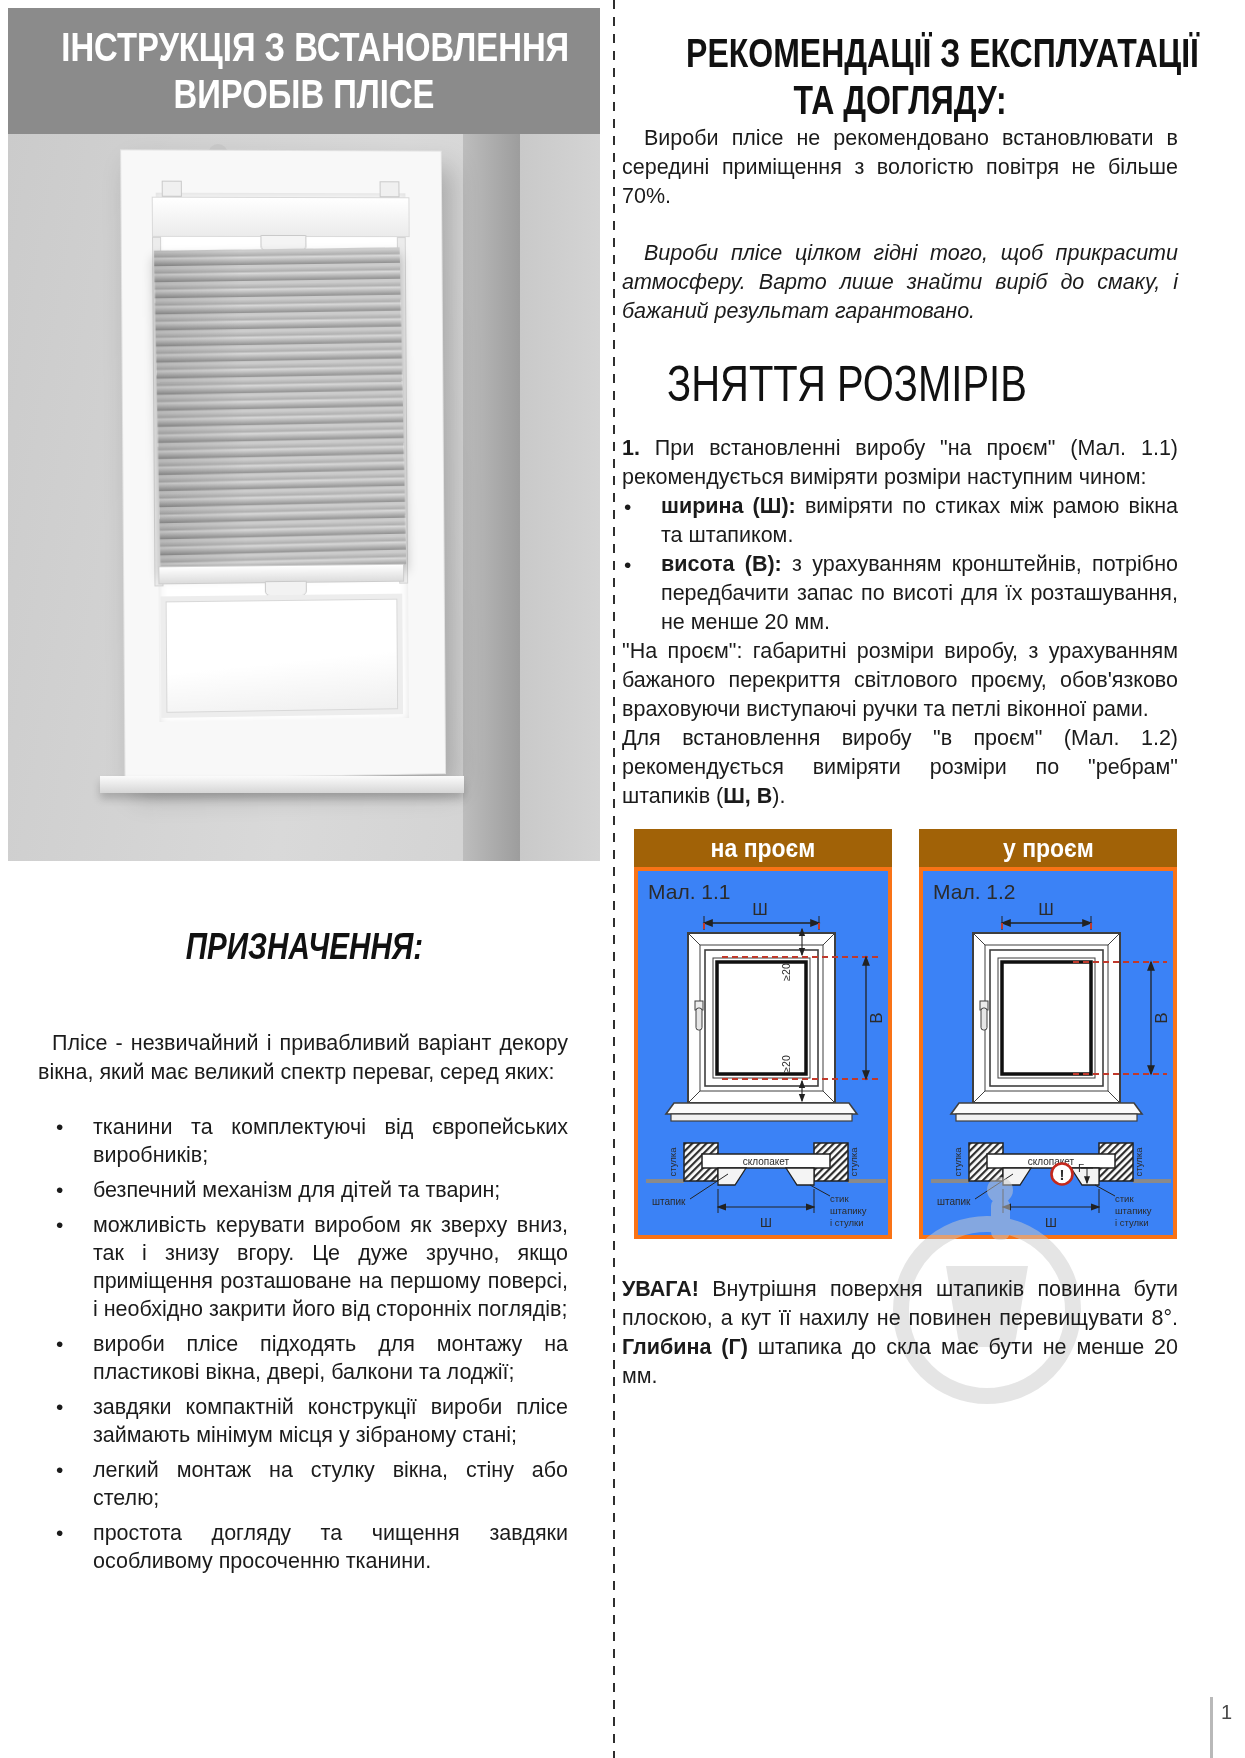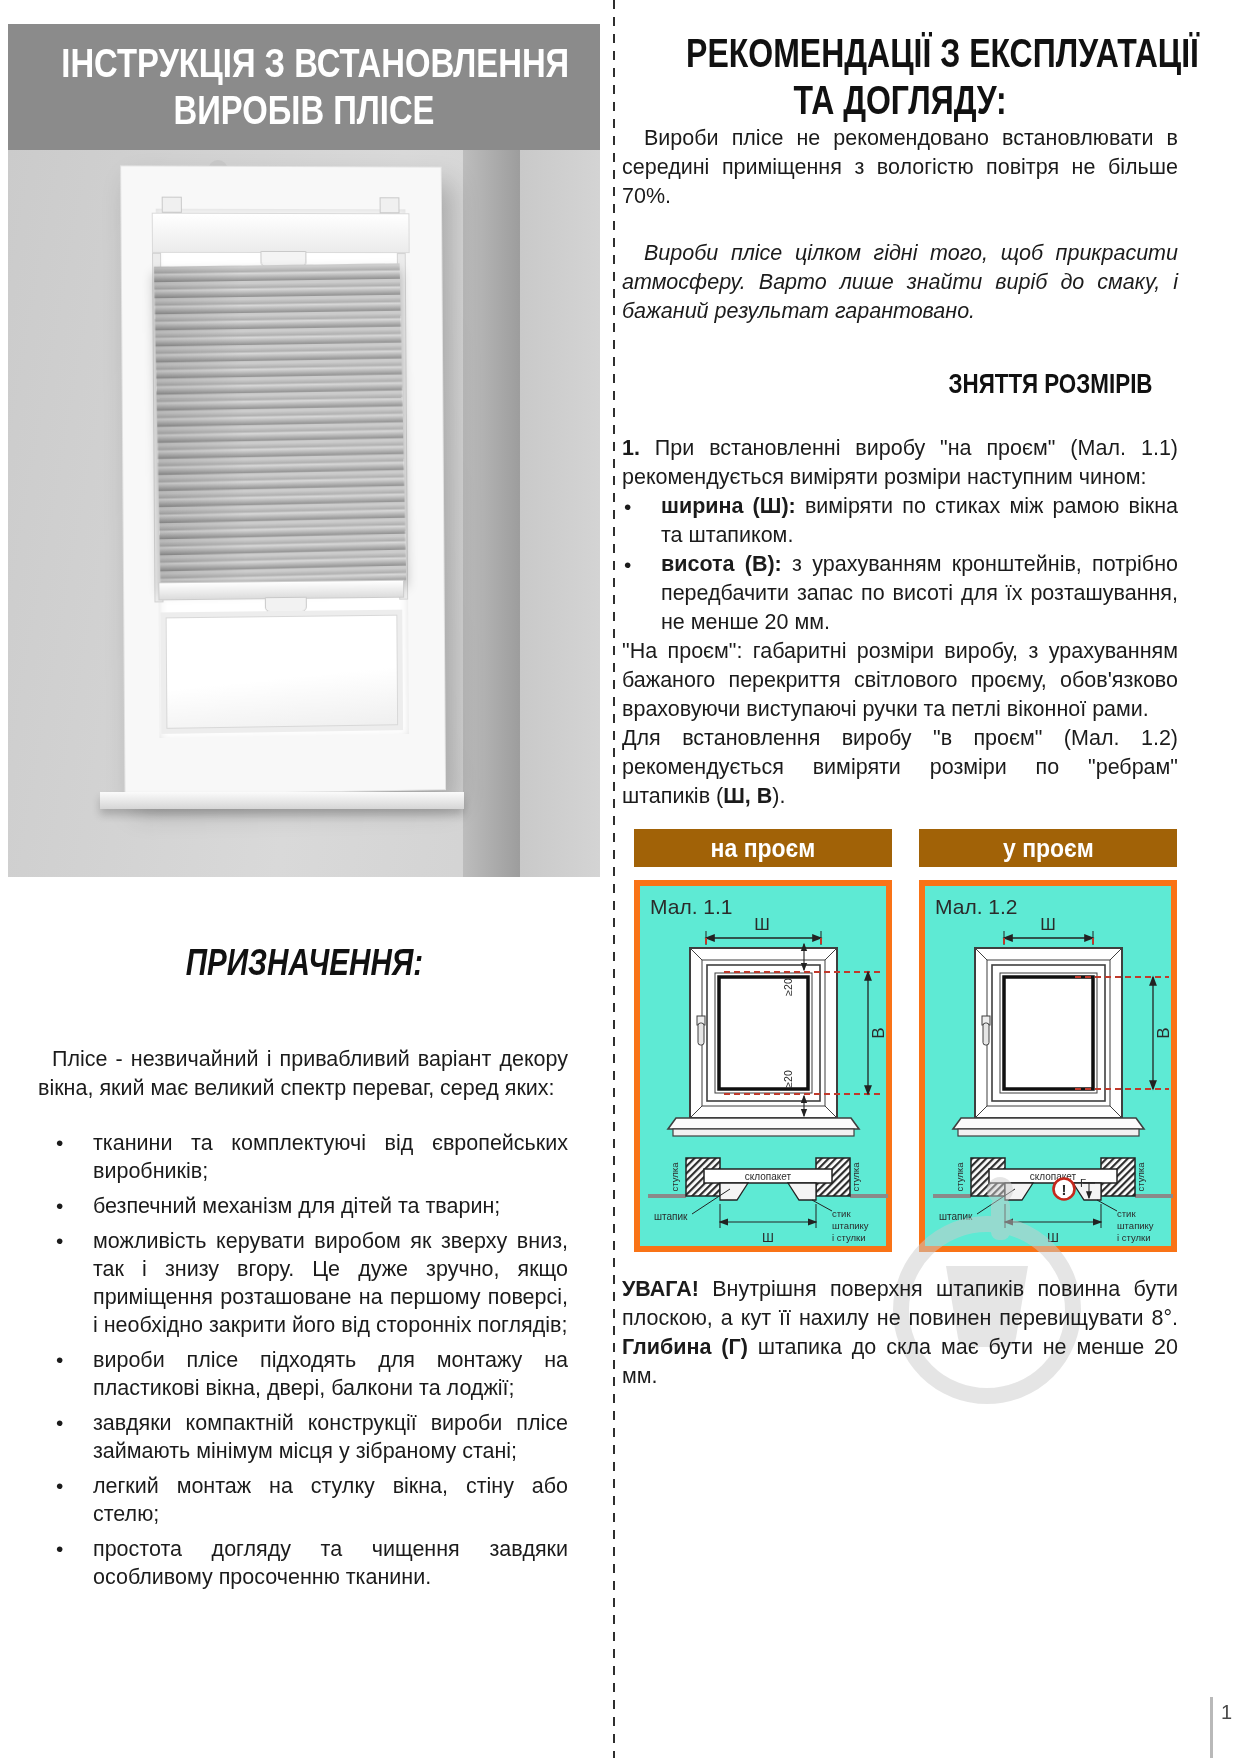--- a/index.html
+++ b/index.html
@@ -4,21 +4,21 @@
 <style>
   html,body{margin:0;padding:0;}
   body{
     width:1245px;height:1758px;position:relative;background:#ffffff;
     font-family:"Liberation Sans", sans-serif;color:#1b1b1b;overflow:hidden;
   }
   
   .divider{position:absolute;left:613px;top:0;width:2px;height:1758px;
     background:repeating-linear-gradient(to bottom,#2e2e2e 0 9px,transparent 9px 17px);}
   
-  .left-col{position:absolute;left:8px;top:24px;width:592px;}
+  .left-col{position:absolute;left:8px;top:8px;width:592px;}
   .lh{background:#8b8b8b;height:126px;display:flex;flex-direction:column;justify-content:center;text-align:center;}
   .lh .line{color:#fff;font-weight:bold;font-size:40px;line-height:47px;transform:scaleX(.82);white-space:nowrap;}
   .photo{position:relative;height:727px;overflow:hidden;
     background:linear-gradient(100deg,#cbcbcb,#d9d9d9 55%,#d0d0d0);}
   .jamb{position:absolute;left:455px;top:0;width:57px;height:100%;
     background:linear-gradient(to right,#bdbdbd,#9d9d9d);}
   .jamb2{position:absolute;left:512px;top:0;width:80px;height:100%;
     background:linear-gradient(to right,#c9c9c9,#d4d4d4);}
   .window{position:absolute;left:115px;top:16px;width:320px;height:625px;background:#f8f8f8;
     border:1px solid #e2e2e2;box-shadow:10px 16px 26px rgba(0,0,0,.22);
@@ -52,32 +52,32 @@
   .feat{display:grid;grid-template-columns:45px 1fr;margin-bottom:7px;}
   .feat .dot{font-size:21px;padding-left:8px;line-height:28px;}
   .feat p{margin:0;font-size:21.5px;line-height:28px;text-align:justify;}
   
   .right-col{position:absolute;left:622px;top:0;width:556px;}
   .reco-h{margin:30px 0 0;text-align:center;font-size:40px;line-height:47px;font-weight:bold;color:#111;}
   .body-p{font-size:21.5px;line-height:29px;text-align:justify;margin:0;}
   .ind{text-indent:22px;}
   .mt16{margin-top:16px;}  .mt28{margin-top:28px;}
   .italic{font-style:italic;}
-  .sizes-h{margin:34px 0 0;text-align:right;font-size:28px;line-height:48px;font-weight:bold;color:#111;}
+  .sizes-h{margin:34px 0 0;text-align:left;font-size:50px;line-height:48px;font-weight:normal;color:#111;}
   .step{margin-top:26px;}
   .rb{display:grid;grid-template-columns:39px 1fr;}
   .rb .dot{font-size:21px;line-height:29px;padding-left:2px;}
   .rb p{margin:0;font-size:21.5px;line-height:29px;text-align:justify;}
   .panels{position:relative;height:412px;margin-top:18px;z-index:1;}
   .panel{position:absolute;top:0;width:258px;}
   .panel.pl{left:12px;}  .panel.pr{left:297px;}
   .phead{height:38px;background:#a16207;color:#fff;font-weight:bold;font-size:25px;
     display:flex;align-items:center;justify-content:center;}
   .phead span{transform:scaleX(.92);}
-  .pbox{height:372px;border:6px solid #f97316;background:#5eead4;position:relative;box-sizing:border-box;margin-top:13px;}
+  .pbox{height:372px;border:4px solid #f97316;background:#3b82f6;position:relative;box-sizing:border-box;}
   .attention-wrap{position:relative;margin-top:34px;}
   .attention{position:relative;z-index:3;font-size:21.5px;line-height:29px;text-align:justify;margin:0;}
   .wm2{position:absolute;left:250px;top:-105px;z-index:2;opacity:.5;}
   
   svg text{font-family:"Liberation Sans", sans-serif;fill:#2b2b2b;}
   svg .red{stroke:#c0392b;stroke-width:2;stroke-dasharray:6 4;fill:none;}
   svg .dim{stroke:#222;fill:none;}
   
   .pgline{position:absolute;left:1210px;top:1697px;width:3px;height:61px;background:#b9b9b9;}
   .pgnum{position:absolute;left:1221px;top:1701px;font-size:20px;color:#4a4a4a;}

